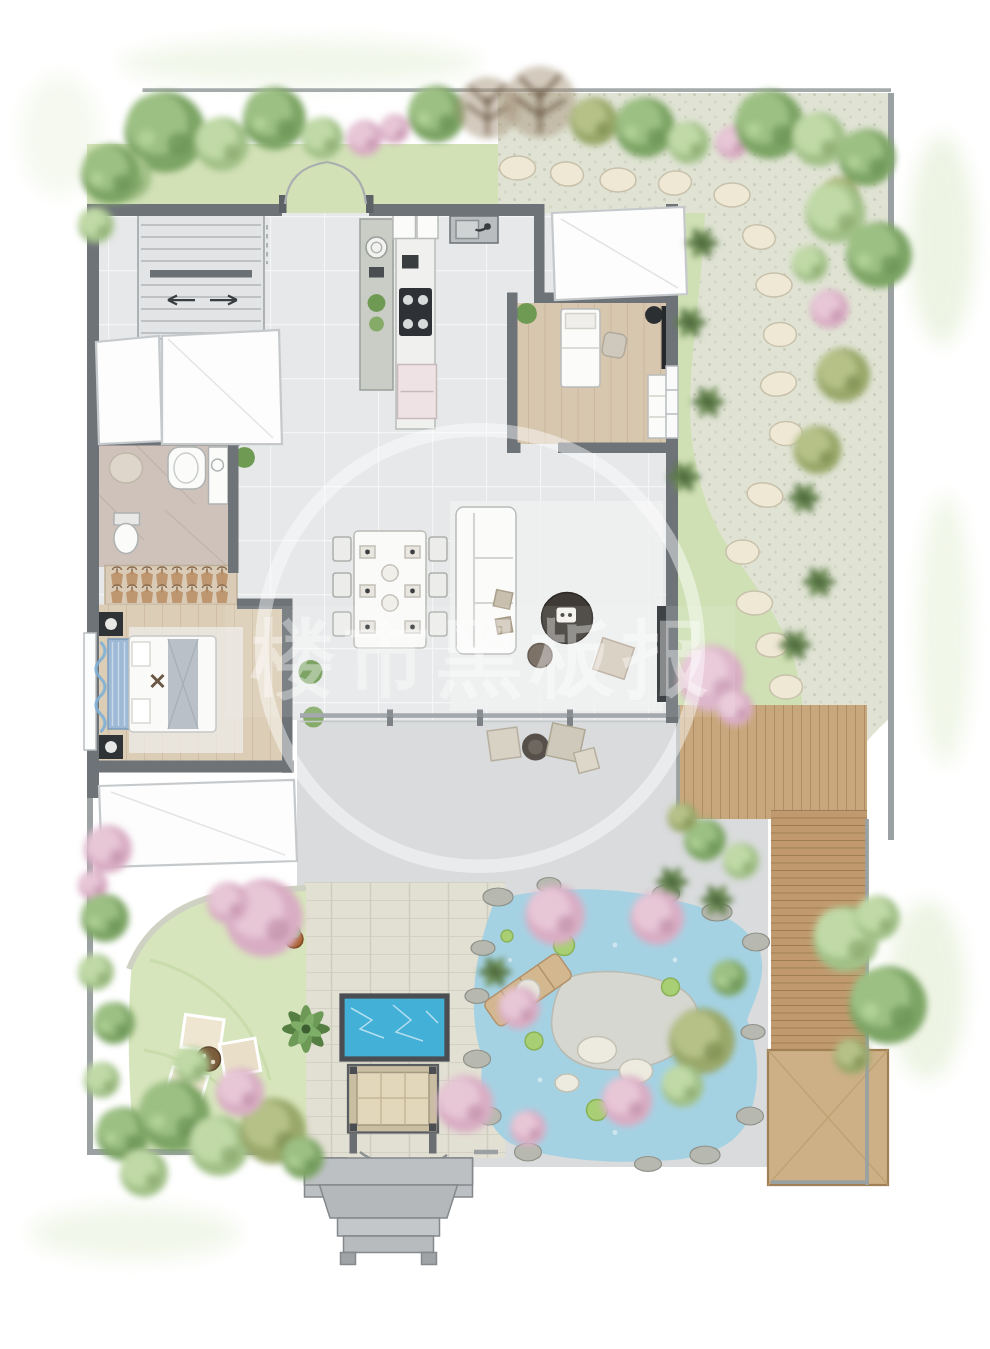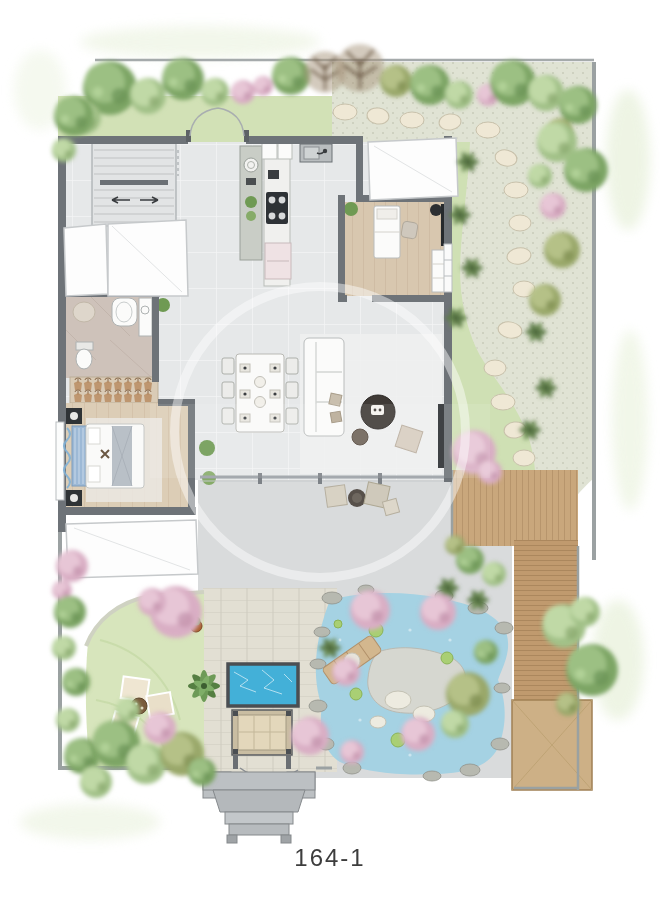--- a/index.html
+++ b/index.html
@@ -536,15 +536,15 @@
         <use href="#T1" transform="translate(202,772) scale(.7)"></use>
   </g>
 </svg>
 
 <div class="overlay">
   <div class="wm-band"></div>
   <div class="wm-ring"></div>
   <svg class="wm-logo" width="34" height="40">
     <path d="M17,3 C9,12 5,18 3,28 M17,3 C25,12 29,18 31,28 M17,8 V36" stroke="rgba(255,255,255,.55)" stroke-width="4" stroke-linecap="round" fill="none"></path>
   </svg>
-  <div class="caption">164-1</div>
+  <div class="wm-text">楼市黑板报</div>
 </div>
 </div>
 
 </body></html>

